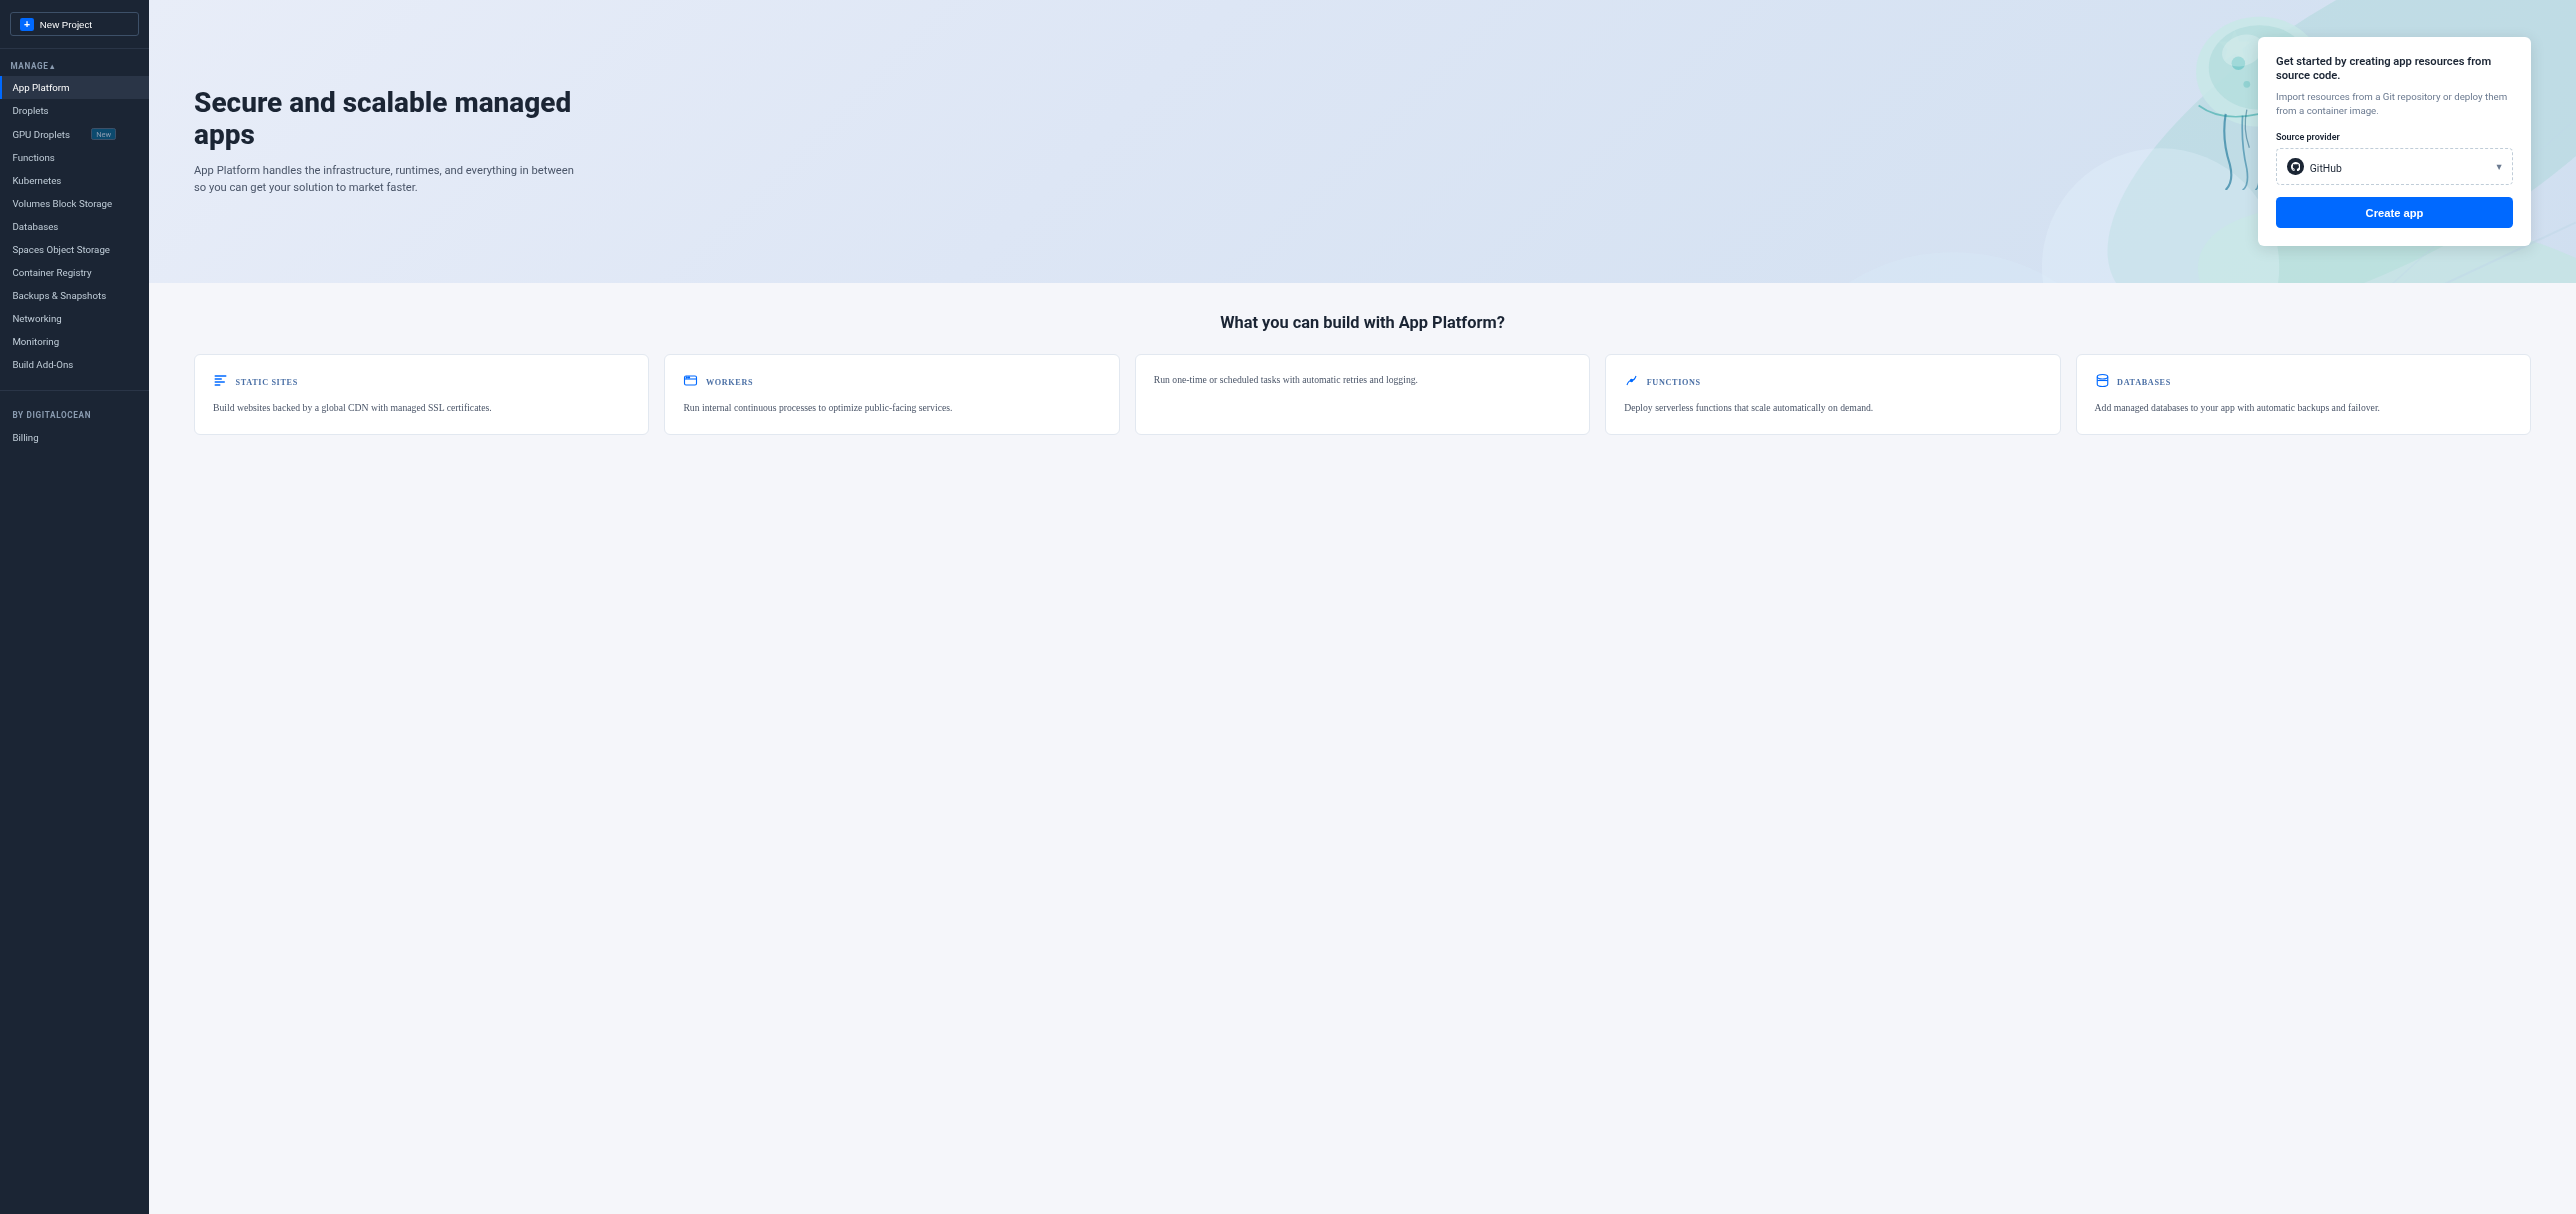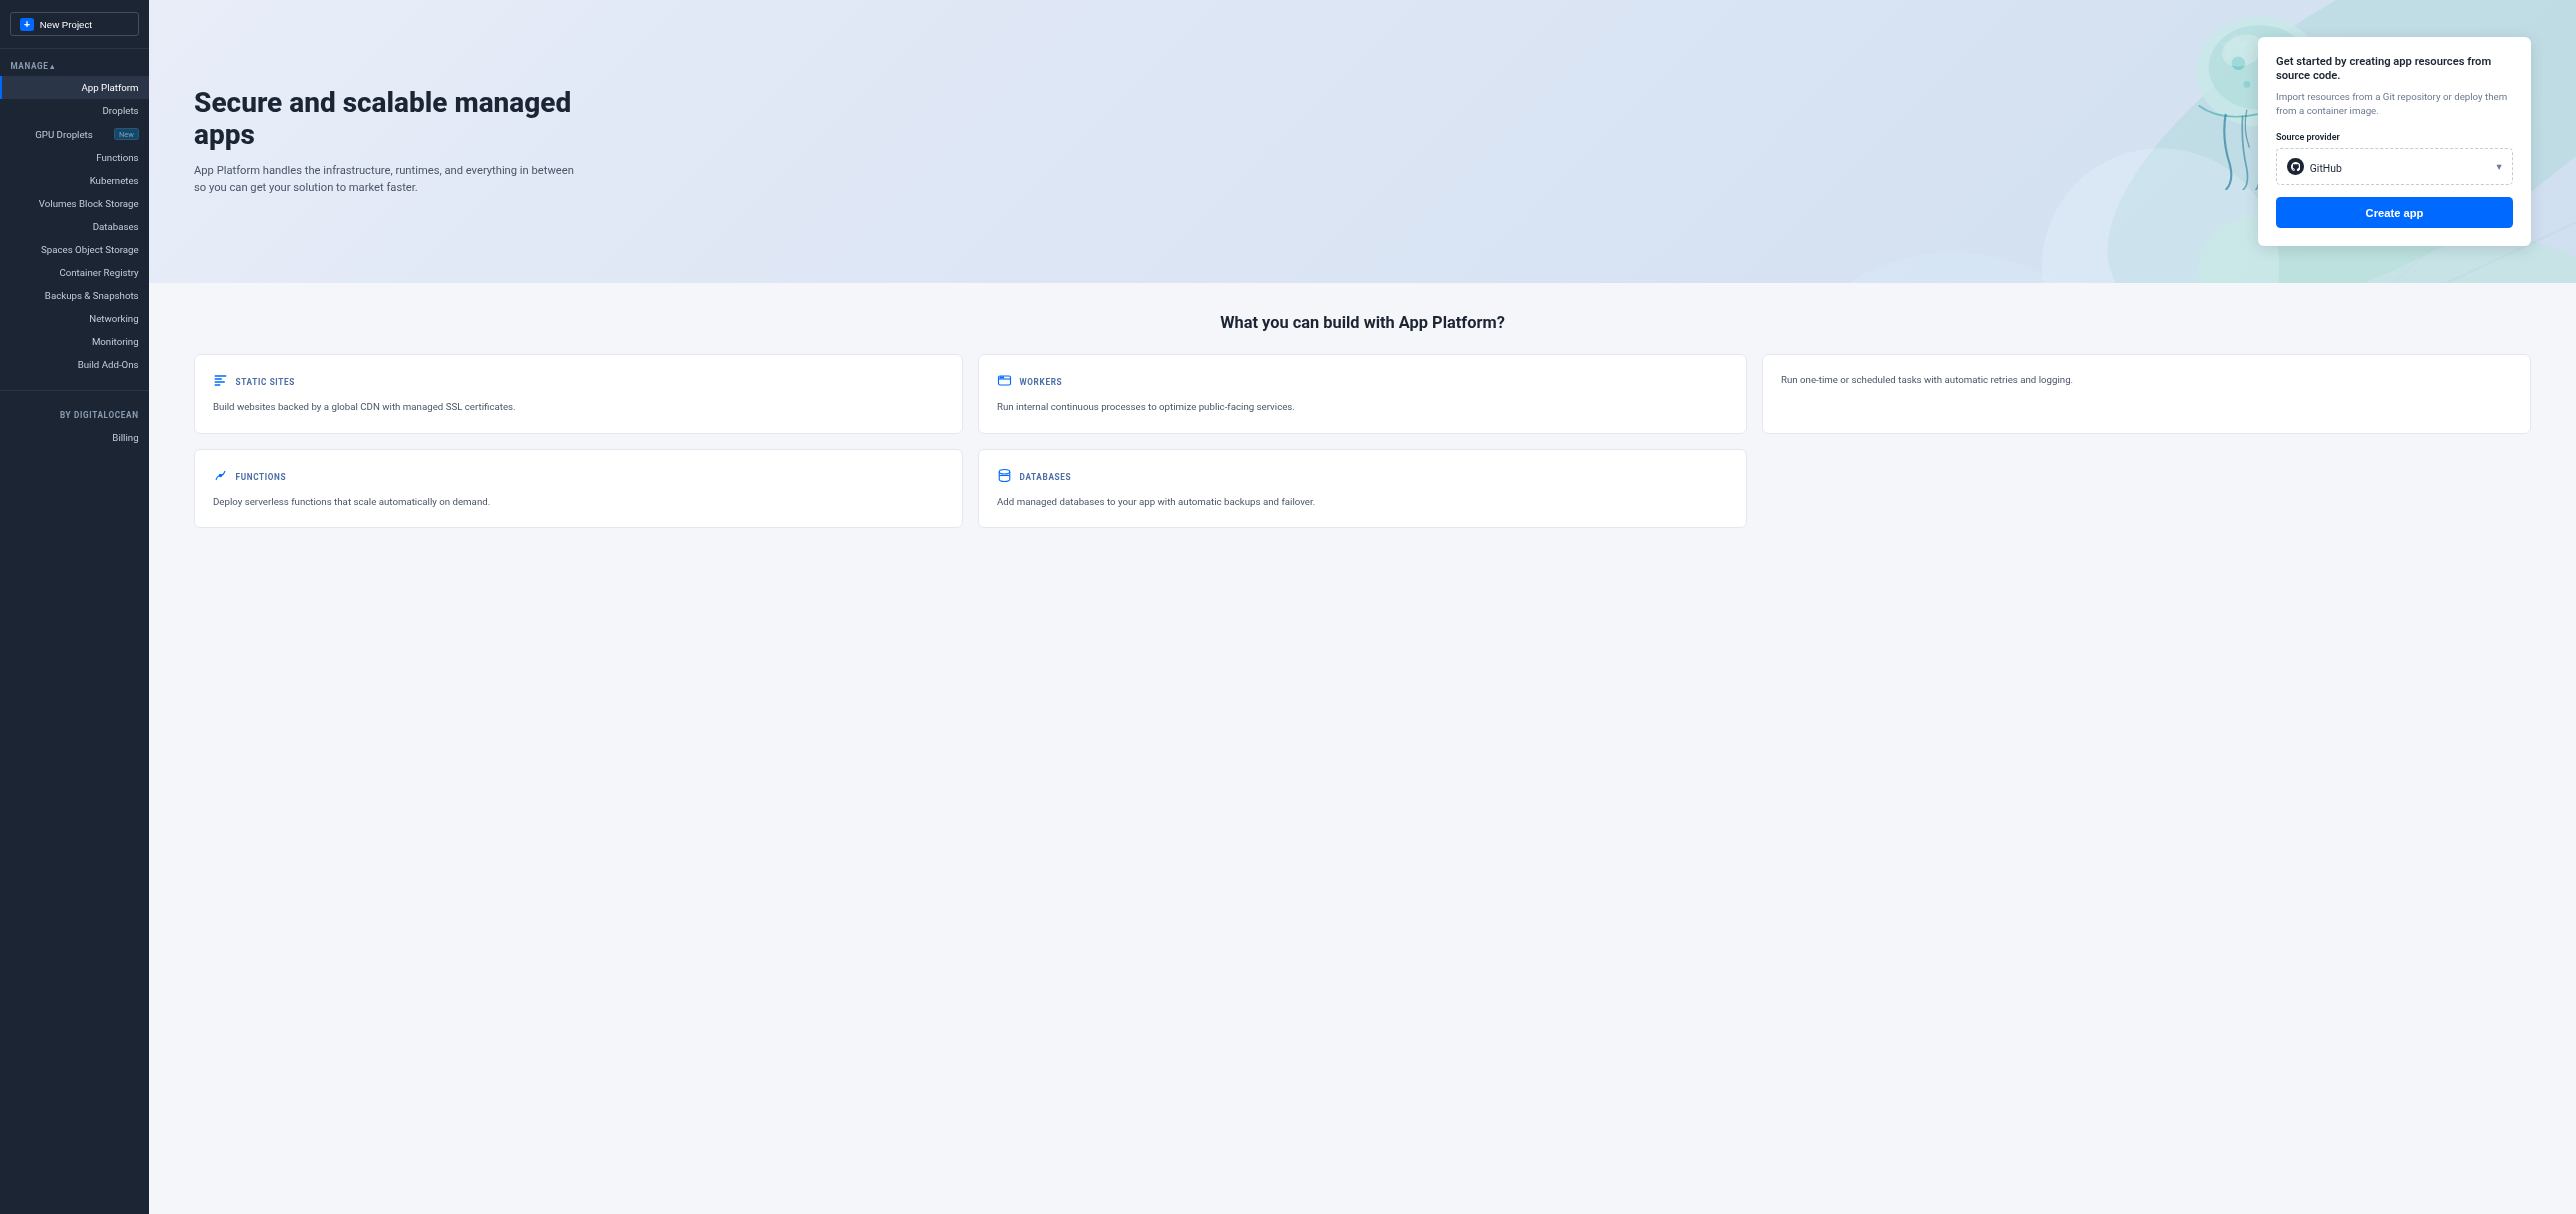--- a/index.html
+++ b/index.html
@@ -60,21 +60,20 @@
 
     .sidebar-item {
       padding: 6px 10.4px;
       font-size: 9.7px;
       color: #c0cdd8;
       cursor: pointer;
       display: flex;
       align-items: center;
       gap: 4.5px;
       border-left: 2.2px solid transparent;
-      justify-content: flex-end;
     }
     .sidebar-item.active {
       background: #2a3547;
       color: #fff;
       border-left-color: #0069ff;
     }
     .badge-new {
       background: #0c4a6e;
       border: 0.7px solid #3d5068;
       color: #8a9bb0;
@@ -205,22 +204,23 @@
     #section-title {
       text-align: center;
       font-size: 16.4px;
       font-weight: 700;
       color: #1b2534;
       margin-bottom: 22.4px;
     }
 
     .cards-grid {
       display: grid;
-      grid-template-columns: repeat(3, 1fr);
+      grid-template-columns: repeat(5, 1fr);
       gap: 15px;
+      font-family: Liberation Serif, serif;
     }
 
     .feature-card {
       background: #fff;
       border: 0.7px solid #e2e8f0;
       border-radius: 6px;
       padding: 18px;
     }
     .feature-card-header {
       display: flex;

